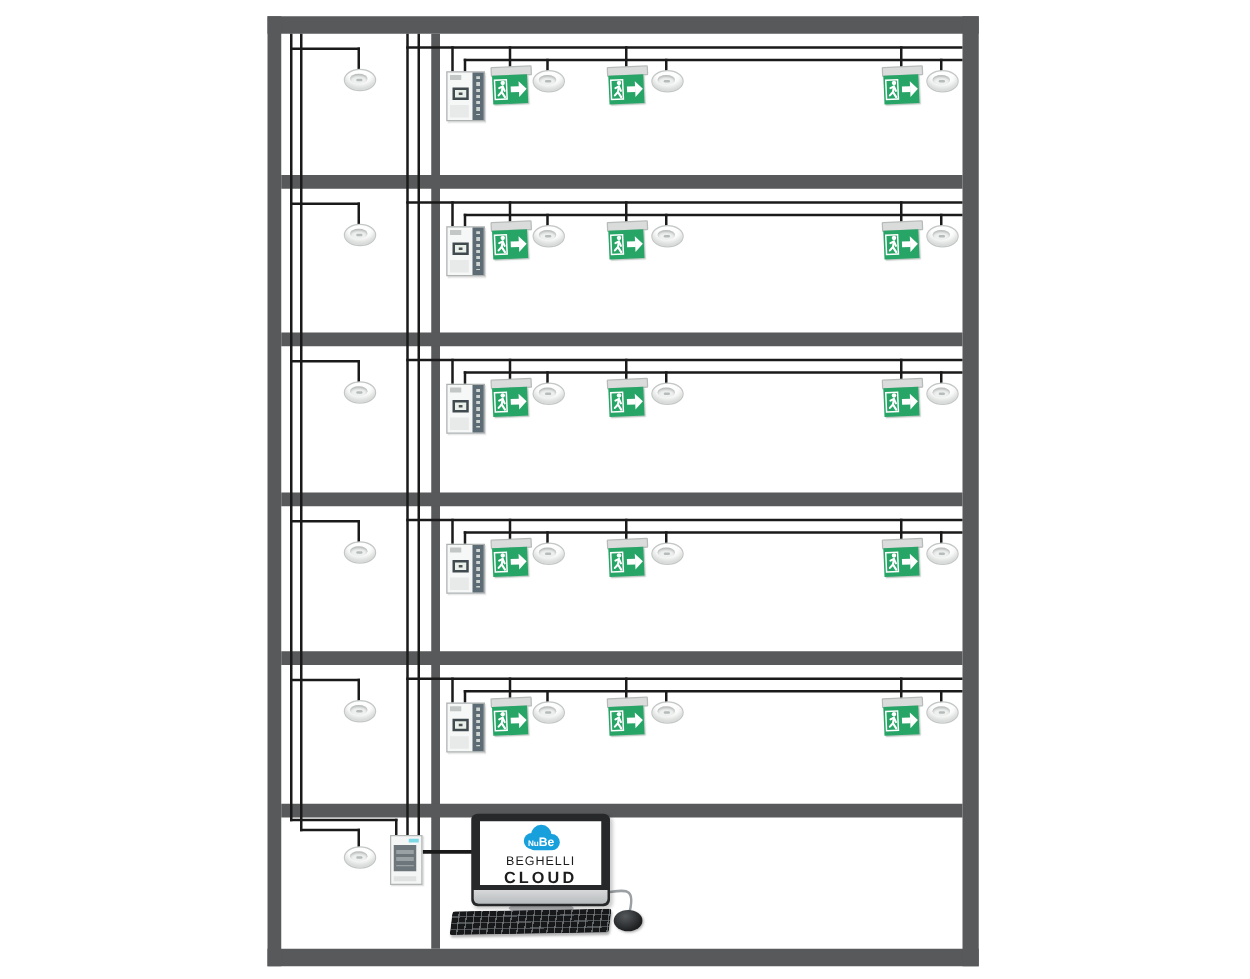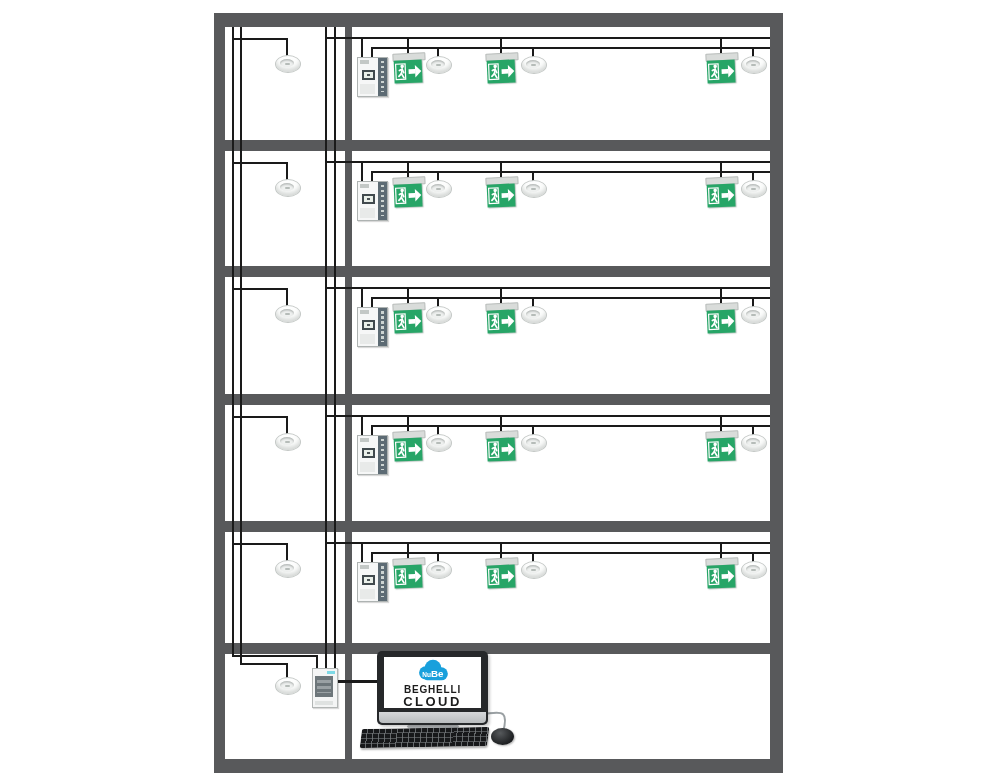--- a/index.html
+++ b/index.html
@@ -55,21 +55,21 @@
   .cabinet .foot{position:absolute; left:2px; bottom:2px; width:18px; height:4px; background:#dfe2e1;}
 
   
   .monitor{position:absolute; left:377px; top:651px; width:111px; height:74px;
     background:var(--monitor-bezel); border-radius:5px; z-index:6;
     box-shadow:2px 2px 3px rgba(0,0,0,.2);}
   .monitor .screen{position:absolute; left:7px; top:6px; width:97px; height:51px; background:#ffffff;
     display:flex; flex-direction:column; align-items:center; justify-content:center;}
   .monitor .chin{position:absolute; left:2px; bottom:2px; width:107px; height:11px;
     background:linear-gradient(180deg,#d6d8da,#b9bcbe); border-radius:0 0 4px 4px;}
-  .logo-brand{font-size:10px; font-weight:bold; letter-spacing:.8px; color:#1c1c1c; line-height:11px;text-align:center;}
+  .logo-brand{font-size:10px; font-weight:normal; letter-spacing:.8px; color:#1c1c1c; line-height:11px;text-align:center;}
   .logo-product{font-size:13px; font-weight:bold; letter-spacing:2.5px; color:#1c1c1c; line-height:13px;}
   .stand-base{position:absolute; left:407px; top:722px; width:52px; height:9px;
     background:#b3b6b8; border-radius:50%; z-index:5;}
   .keyboard{position:absolute; left:361px; top:728px; width:127px; height:19px;
     background:#17181a; border-radius:2px; z-index:7; transform:skewX(-8deg) rotate(-1deg);
     background-image:
       repeating-linear-gradient(90deg, rgba(90,94,97,.0) 0 5px, rgba(120,124,127,.8) 5px 6px),
       repeating-linear-gradient(0deg, rgba(90,94,97,.0) 0 4px, rgba(120,124,127,.6) 4px 5px);
     box-shadow:1px 2px 2px rgba(0,0,0,.3);}
   .mouse{position:absolute; left:491px; top:728px; width:23px; height:17px; border-radius:50%;

